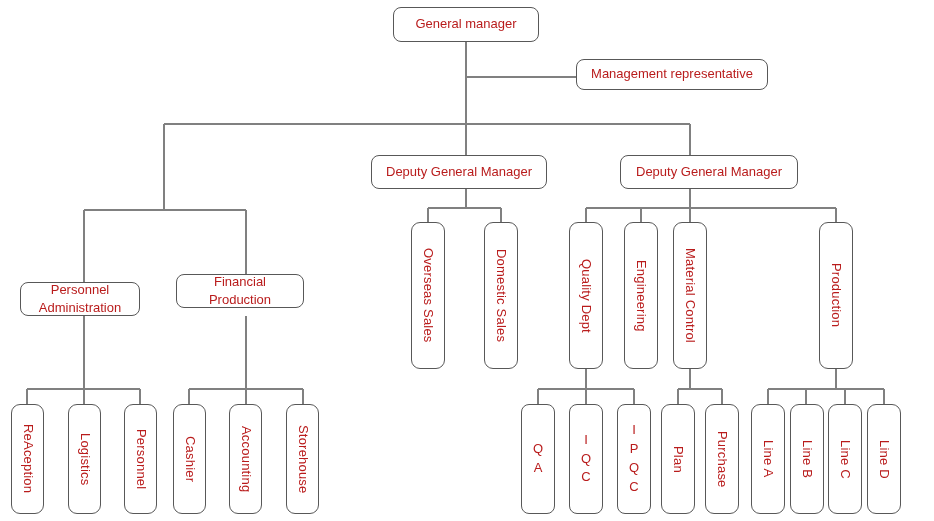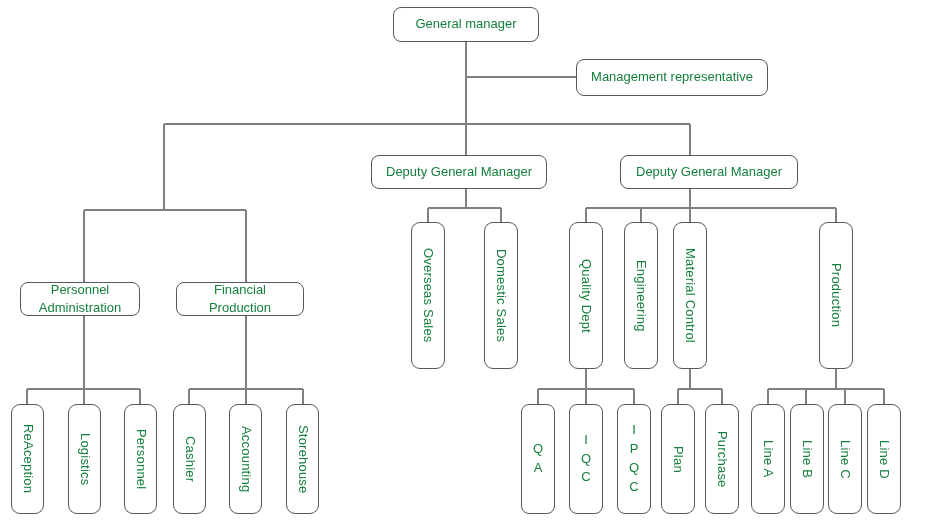--- a/index.html
+++ b/index.html
@@ -29,21 +29,21 @@
   }
   .node {
     position: absolute;
     box-sizing: border-box;
     border: 1px solid #585858;
     border-radius: 8px;
     background: #ffffff;
     display: flex;
     align-items: center;
     justify-content: center;
-    color: #15803d;
+    color: #b91c1c;
     font-size: 13px;
     line-height: 1.25;
     text-align: center;
   }
   .node.two-line {
     line-height: 1.35;
   }
   
   .node.vert {
     border-radius: 9px;
@@ -133,38 +133,38 @@
       <path d="M806,389 L806,404"></path>
       <path d="M845,389 L845,404"></path>
       <path d="M884,389 L884,404"></path>
     </g>
   </svg>
 
   <div class="node" style="left:393px; top:7px; width:146px; height:35px;">
     <span>General manager</span>
   </div>
 
-  <div class="node" style="left:576px; top:59px; width:192px; height:37px;">
+  <div class="node" style="left:576px; top:59px; width:192px; height:31px;">
     <span>Management representative</span>
   </div>
 
   <div class="node" style="left:371px; top:155px; width:176px; height:34px;">
     <span>Deputy General Manager</span>
   </div>
 
   <div class="node" style="left:620px; top:155px; width:178px; height:34px;">
     <span>Deputy General Manager</span>
   </div>
 
   <div class="node two-line" style="left:20px; top:282px; width:120px; height:34px; flex-direction:column;">
     <span>Personnel</span>
     <span>Administration</span>
   </div>
 
-  <div class="node two-line" style="left:176px; top:282px; width:128px; height:34px; flex-direction:column;">
+  <div class="node two-line" style="left:176px; top:274px; width:128px; height:34px; flex-direction:column;">
     <span>Financial</span>
     <span>Production</span>
   </div>
 
   <div class="node vert" style="left:11px; top:404px; width:33px; height:110px;">
     <span class="vlabel">ReAception</span>
   </div>
   <div class="node vert" style="left:68px; top:404px; width:33px; height:110px;">
     <span class="vlabel">Logistics</span>
   </div>

